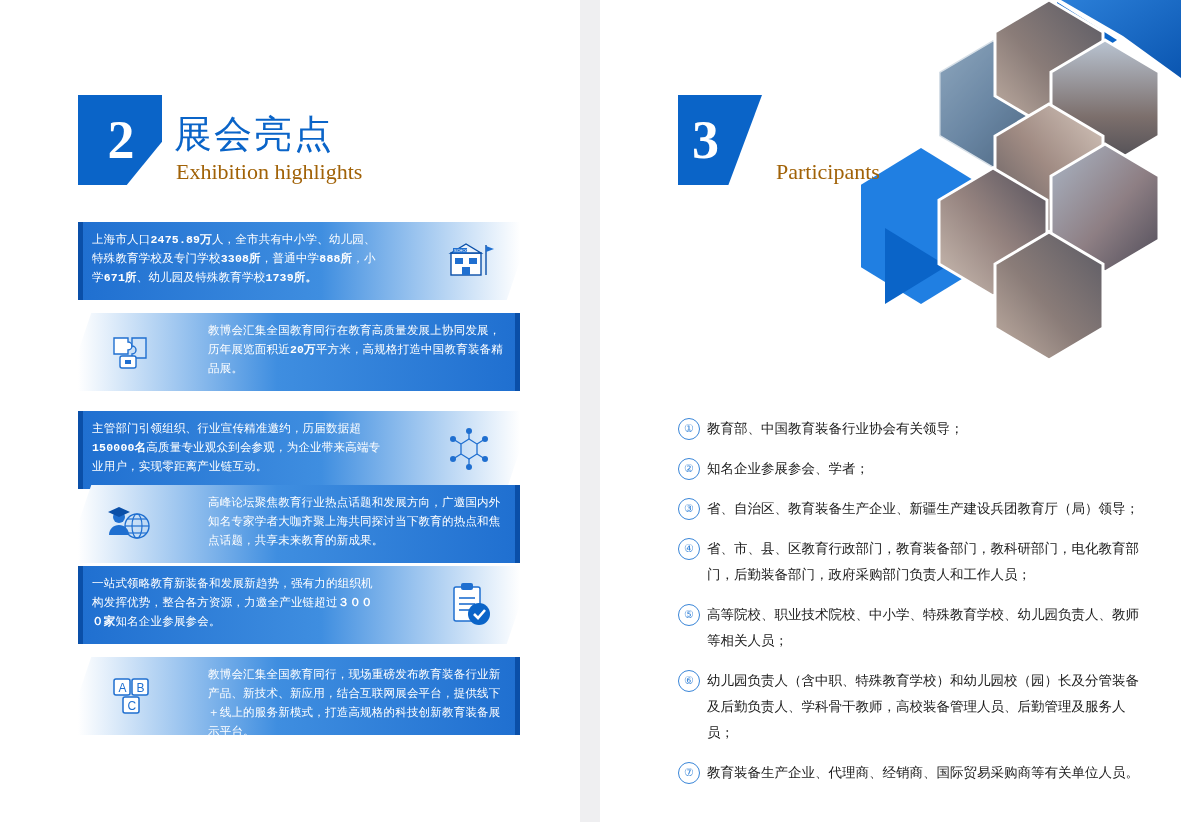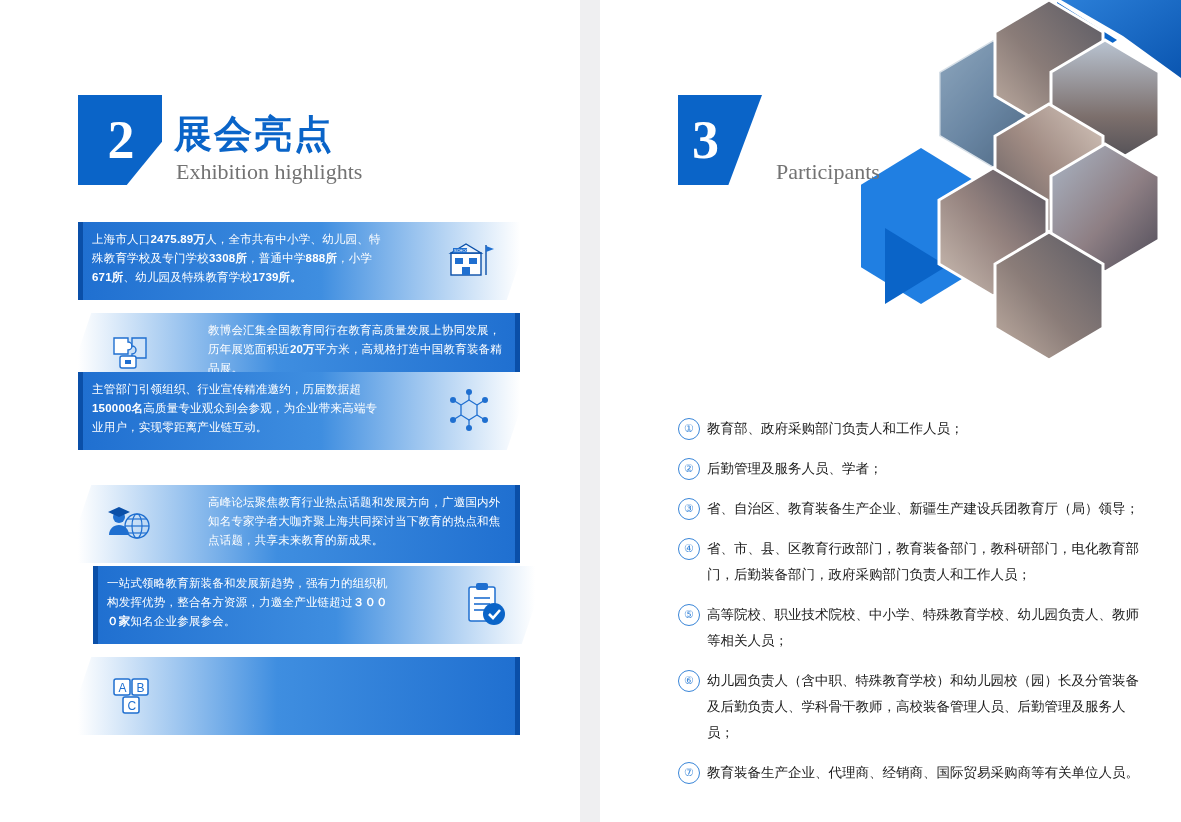--- a/index.html
+++ b/index.html
@@ -29,26 +29,26 @@
   }
   .sec-num{
     position:absolute;left:0;top:0;width:84px;height:90px;
     color:#fff;font-size:54px;font-weight:bold;
     display:flex;align-items:center;justify-content:center;
     font-family:"Liberation Serif",serif;
     letter-spacing:-2px;
   }
   .sec-title-cn{
     position:absolute;left:96px;top:14px;
-    font-size:38px;font-weight:bold;color:#0a64c8;letter-spacing:2px;
+    font-size:38px;font-weight:normal;color:#0a64c8;letter-spacing:2px;
     font-family:"DejaVu Sans","Liberation Sans",sans-serif;
   }
   .sec-title-en{
     position:absolute;left:98px;top:64px;
-    font-size:22px;color:#737373;
+    font-size:22px;color:#a16207;
     font-family:"Liberation Serif","DejaVu Serif",serif;
   }
 
   
   .feat{position:absolute;left:78px;width:442px;height:78px;}
   .feat .banner{
     position:absolute;top:0;left:0;width:442px;height:78px;
   }
   .banner-l{
     background:linear-gradient(to right,#1f6fd0 0%,#3f8ee0 55%,#ffffff 100%);
@@ -59,21 +59,21 @@
     clip-path:polygon(3% 0,100% 0,100% 100%,0 100%,0 50%);
   }
   .feat .bar{
     position:absolute;left:0;top:0;width:5px;height:78px;background:#0a4fa8;
   }
   .feat .bar.right{left:437px;}
   .feat .txt{
     position:absolute;top:8px;
     font-size:11.5px;line-height:19px;color:#fff;
     letter-spacing:0.2px;
-    font-family:Liberation Sans, sans-serif;
+    font-family:Liberation Mono, monospace;
   }
   .feat .txt.l{left:14px;width:290px;}
   .feat .txt.r{left:130px;width:300px;}
   .feat .txt b{font-weight:bold;}
   .icon-box{
     position:absolute;top:14px;width:62px;height:50px;
     display:flex;align-items:center;justify-content:center;
   }
   .icon-box.right{left:360px;}
   .icon-box.left{left:22px;}
@@ -136,21 +136,21 @@
       <svg width="50" height="44" viewBox="0 0 50 44">
         <path d="M8 8h14v4a4 4 0 1 1 0 8v4H8z" fill="#ffffff" stroke="#1f6fd0" stroke-width="1.4"></path>
         <path d="M26 8h14v20H26v-4a4 4 0 1 0 0-8z" fill="#cfe3f8" stroke="#1f6fd0" stroke-width="1.4"></path>
         <rect x="14" y="26" width="16" height="12" rx="2" fill="#ffffff" stroke="#1f6fd0" stroke-width="1.4"></rect>
         <rect x="19" y="30" width="6" height="4" fill="#1f6fd0"></rect>
       </svg>
     </div>
     <div class="txt r">教博会汇集全国教育同行在教育高质量发展上协同发展，历年展览面积近<b>20万</b>平方米，高规格打造中国教育装备精品展。</div>
   </div>
 
-  <div class="feat" style="top:372px;">
+  <div class="feat" style="top:411px;">
     <div class="banner banner-l"></div>
     <div class="bar"></div>
     <div class="txt l">主管部门引领组织、行业宣传精准邀约，历届数据超<b>150000名</b>高质量专业观众到会参观，为企业带来高端专业用户，实现零距离产业链互动。</div>
     <div class="icon-box right">
       <svg width="50" height="46" viewBox="0 0 50 46">
         <g stroke="#1f6fd0" stroke-width="1.3" fill="none">
           <polygon points="25,12 33,17 33,27 25,32 17,27 17,17"></polygon>
           <line x1="25" y1="12" x2="25" y2="4"></line>
           <line x1="33" y1="17" x2="41" y2="12"></line>
           <line x1="33" y1="27" x2="41" y2="32"></line>
@@ -181,21 +181,21 @@
         <line x1="23" y1="18" x2="43" y2="18" stroke="#1f6fd0" stroke-width="1.2"></line>
         <line x1="23" y1="32" x2="43" y2="32" stroke="#1f6fd0" stroke-width="1.2"></line>
         <circle cx="15" cy="16" r="6" fill="#1f6fd0"></circle>
         <path d="M5 34c0-6 4.5-10 10-10s10 4 10 10z" fill="#1f6fd0"></path>
         <polygon points="15,6 26,11 15,16 4,11" fill="#0a4fa8"></polygon>
       </svg>
     </div>
     <div class="txt r">高峰论坛聚焦教育行业热点话题和发展方向，广邀国内外知名专家学者大咖齐聚上海共同探讨当下教育的热点和焦点话题，共享未来教育的新成果。</div>
   </div>
 
-  <div class="feat" style="top:566px;margin-left:15px;">
+  <div class="feat" style="top:566px;">
     <div class="banner banner-l"></div>
     <div class="bar"></div>
     <div class="txt l">一站式领略教育新装备和发展新趋势，强有力的组织机构发挥优势，整合各方资源，力邀全产业链超过<b>３０００家</b>知名企业参展参会。</div>
     <div class="icon-box right">
       <svg width="50" height="48" viewBox="0 0 50 48">
         <rect x="10" y="6" width="26" height="34" rx="2" fill="#ffffff" stroke="#1f6fd0" stroke-width="1.5"></rect>
         <rect x="17" y="2" width="12" height="7" rx="2" fill="#1f6fd0"></rect>
         <line x1="15" y1="17" x2="31" y2="17" stroke="#1f6fd0" stroke-width="1.6"></line>
         <line x1="15" y1="23" x2="31" y2="23" stroke="#1f6fd0" stroke-width="1.6"></line>
         <line x1="15" y1="29" x2="25" y2="29" stroke="#1f6fd0" stroke-width="1.6"></line>
@@ -211,20 +211,21 @@
     <div class="icon-box left">
       <svg width="50" height="46" viewBox="0 0 50 46">
         <rect x="8" y="6" width="16" height="16" rx="2" fill="#ffffff" stroke="#1f6fd0" stroke-width="1.5"></rect>
         <rect x="26" y="6" width="16" height="16" rx="2" fill="#ffffff" stroke="#1f6fd0" stroke-width="1.5"></rect>
         <rect x="17" y="24" width="16" height="16" rx="2" fill="#ffffff" stroke="#1f6fd0" stroke-width="1.5"></rect>
         <text x="12.5" y="18.5" font-size="12" fill="#1f6fd0" font-family="Liberation Sans, sans-serif">A</text>
         <text x="30.5" y="18.5" font-size="12" fill="#1f6fd0" font-family="Liberation Sans, sans-serif">B</text>
         <text x="21.5" y="36.5" font-size="12" fill="#1f6fd0" font-family="Liberation Sans, sans-serif">C</text>
       </svg>
     </div>
+    <div class="txt r">教博会汇集全国教育同行，现场重磅发布教育装备行业新产品、新技术、新应用，结合互联网展会平台，提供线下＋线上的服务新模式，打造高规格的科技创新教育装备展示平台。</div>
   </div>
 
 </div>
 
 <div class="page-gutter"></div>
 
 <div class="page page-right">
 
   <div class="collage">
     <svg width="320" height="380" viewBox="0 0 320 380">
@@ -300,25 +301,25 @@
     <div class="sec-num-wrap">
       <div class="sec-num-shape alt"></div>
       <div class="sec-num" style="justify-content:flex-start;padding-left:14px;width:70px;">3</div>
     </div>
     <div class="sec-title-en">Participants</div>
   </div>
 
   <div class="part-list">
     <div class="part-item">
       <div class="part-num">①</div>
-      <div class="part-txt">教育部、政府采购部门负责人和工作人员；</div>
+      <div class="part-txt">教育部、中国教育装备行业协会有关领导；</div>
     </div>
     <div class="part-item">
       <div class="part-num">②</div>
-      <div class="part-txt">后勤管理及服务人员、学者；</div>
+      <div class="part-txt">知名企业参展参会、学者；</div>
     </div>
     <div class="part-item">
       <div class="part-num">③</div>
       <div class="part-txt">省、自治区、教育装备生产企业、新疆生产建设兵团教育厅（局）领导；</div>
     </div>
     <div class="part-item">
       <div class="part-num">④</div>
       <div class="part-txt">省、市、县、区教育行政部门，教育装备部门，教科研部门，电化教育部门，后勤装备部门，政府采购部门负责人和工作人员；</div>
     </div>
     <div class="part-item">

